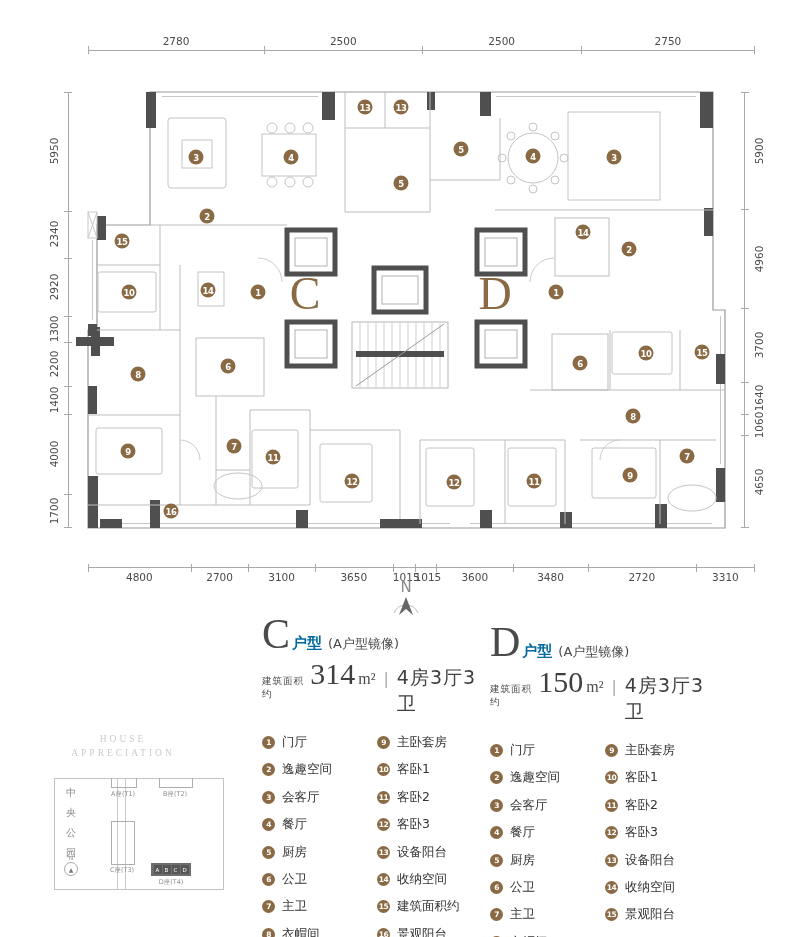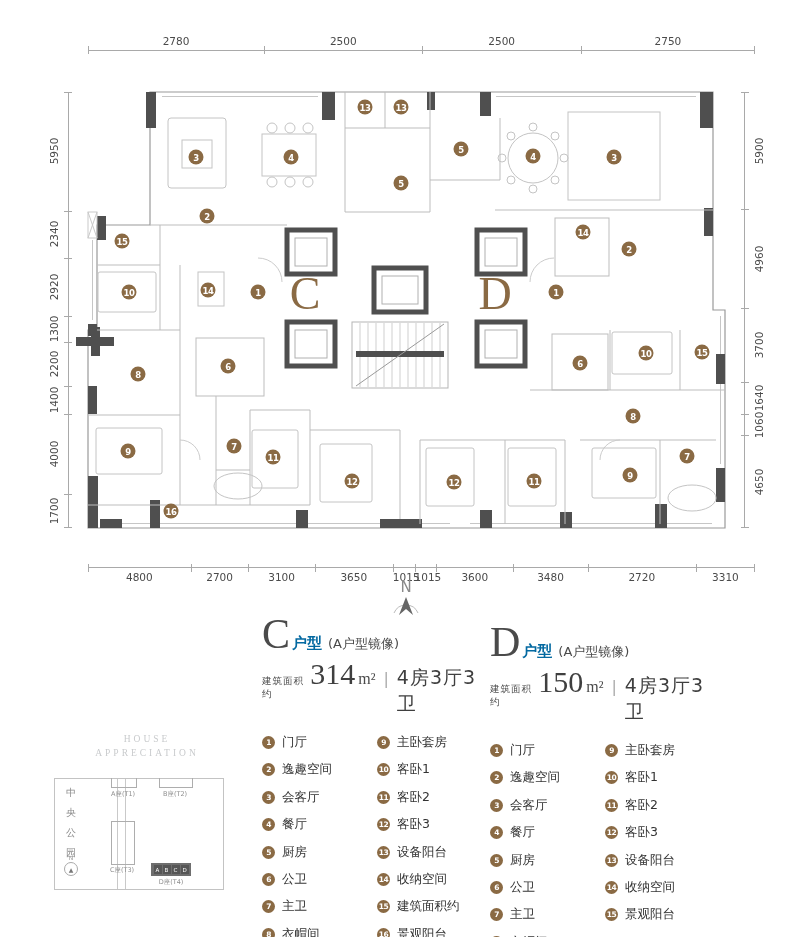--- a/index.html
+++ b/index.html
@@ -45,21 +45,21 @@
   .compass{position:absolute;left:386px;top:580px;width:40px;text-align:center;}
   .compass-n{font-size:15px;color:#8a8a8a;line-height:1;}
 
   
   .logo{position:absolute;left:92px;top:607px;width:78px;height:115px;background:#c8cacc;color:#fff;
     display:flex;flex-direction:column;align-items:center;}
   .logo-t4{font-family:"Liberation Serif","DejaVu Serif",serif;font-size:40px;line-height:1;margin-top:13px;letter-spacing:-2px;}
   .logo-sub{font-size:5.5px;letter-spacing:0.8px;margin-top:-10px;transform:translateX(-12px);}
   .logo-divider{width:46px;height:1px;background:rgba(255,255,255,.85);margin:9px 0 7px;}
   .logo-d{font-family:"Liberation Serif","DejaVu Serif",serif;font-size:23px;}
-  .tagline{position:absolute;left:68px;top:732px;width:158px;text-align:center;color:#c9cbcd;
+  .tagline{position:absolute;left:44px;top:732px;width:158px;text-align:center;color:#c9cbcd;
     font-size:9.5px;letter-spacing:3px;line-height:1.5;font-family:"Liberation Serif",serif;}
 
   
   .siteplan{position:absolute;left:54px;top:778px;width:168px;height:110px;border:1px solid #c3c3c3;}
   .site-vline{position:absolute;top:0;bottom:0;width:1px;background:#c9c9c9;}
   .park{position:absolute;left:8px;top:7px;width:16px;display:flex;flex-direction:column;gap:6px;
     font-size:10px;color:#8a8a8a;text-align:center;}
   .site-compass{position:absolute;left:9px;top:76px;width:14px;text-align:center;color:#999;}
   .site-compass .n{font-size:6px;line-height:1;}
   .site-compass .circ{width:12px;height:12px;border:1px solid #aaa;border-radius:50%;

